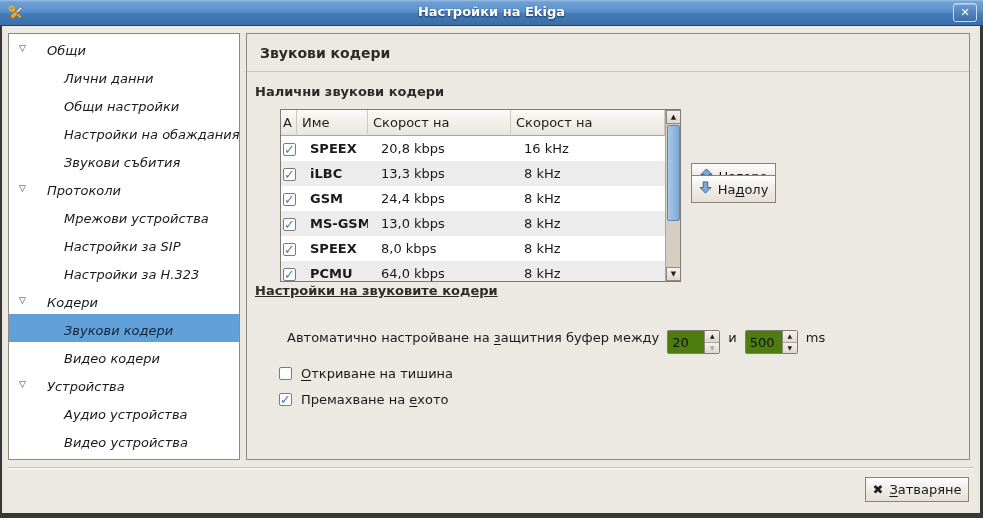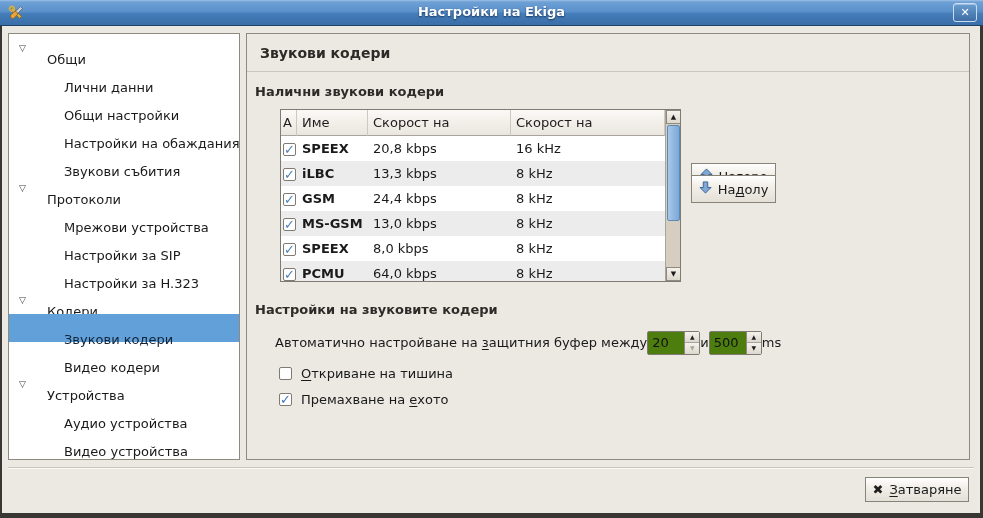--- a/index.html
+++ b/index.html
@@ -20,44 +20,44 @@
     color:#fff; font-weight:bold; font-size:11px; text-align:center; line-height:17px; cursor:default;
     box-shadow:inset 0 1px 0 rgba(255,255,255,.35); }
 
   .body { position:absolute; top:26px; left:2px; width:978px; height:487px; background:#ece9e3; }
 
   
   .sidebar { position:absolute; left:6px; top:7px; width:232px; height:427px;
     background:#fff; border:1px solid #8e8a80; overflow:hidden; }
   .tree-row { position:relative; height:28px; line-height:28px; white-space:nowrap; }
   .tree-row .expander { position:absolute; left:10px; top:0; font-size:9px; color:#3c3c3a; }
-  .tree-row .lbl { position:absolute; top:12px; }
+  .tree-row .lbl { position:absolute; top:3px;font-style:italic; }
   .tree-row.parent .lbl { left:38px; }
   .tree-row.child  .lbl { left:55px; }
   .tree-row.selected { background:#61a0d9; }
   .tree-row.selected .lbl { color:#10243a; }
 
   
   .main { position:absolute; left:244px; top:7px; width:724px; height:427px;
     background:#ece9e3; border:1px solid #8e8a80; }
   .page-title { position:absolute; top:0; left:0; right:0; height:38px; line-height:38px;
     padding-left:13px; font-weight:bold; font-size:14px; color:#2d2b27; border-bottom:1px solid #c9c5bd; }
   .section-heading { position:absolute; left:8px; font-weight:bold; color:#2d2b27; }
   .h-codecs { top:50px; }
-  .h-settings { top:268px; }
+  .h-settings { top:249px;text-decoration:underline; }
 
   
   .codec-table { position:absolute; left:33px; top:75px; width:401px; height:173px;
     background:#fff; border:1px solid #7f7b73; overflow:hidden; }
   .thead { display:flex; height:26px; }
   .th { background:linear-gradient(#fbf9f6,#eae6df); border-right:1px solid #cdc9c1;
     border-bottom:1px solid #a8a49c; line-height:25px; padding-left:5px; color:#1c1c1c; overflow:hidden; }
   .trow { display:flex; height:25px; align-items:center; background:#fff; }
   .trow.alt { background:#ececec; }
-  .td { padding-left:5px; overflow:hidden; white-space:nowrap; }
+  .td { padding-left:13px; overflow:hidden; white-space:nowrap; }
   .col-a   { width:16px; flex:none; padding-left:2px; }
   .col-name{ width:71px; flex:none; }
   .col-bw  { width:143px; flex:none; }
   .col-clk { flex:1; }
   .td.col-name { font-weight:bold; }
 
   .checkbox { display:inline-block; width:13px; height:13px; background:#fff;
     border:1px solid #7f7b73; border-radius:2px; position:relative; vertical-align:middle; }
   .checkbox.checked::after { content:"✓"; position:absolute; left:0px; top:-2px;
     font-size:13px; font-weight:bold; color:#4a80b6; }
@@ -74,21 +74,21 @@
     background:linear-gradient(90deg,#a9c8e8,#7ba8d8); border:1px solid #5e89b5; border-radius:2px; }
 
   
   .gtk-btn { background:linear-gradient(#ffffff,#f2efe9 40%,#e4e0d7); border:1px solid #878378;
     border-radius:0; display:flex; align-items:center; justify-content:center; gap:6px;
     font-size:13px; color:#1a1a1a; cursor:default; }
   .btn-up   { position:absolute; left:444px; top:129px; width:85px; height:26px; }
   .btn-down { position:absolute; left:444px; top:141px; width:85px; height:28px; }
 
   
-  .jitter-row { position:absolute; left:28px; top:296px; height:25px; display:flex; align-items:center; }
+  .jitter-row { position:absolute; left:40px; top:296px; height:25px; display:flex; gap:8px; }
   .spinbox { display:flex; height:24px; border:1px solid #7f7b73; background:#fff; border-radius:2px; }
   .spin-input { width:36px; border:none; outline:none; font:13px "DejaVu Sans",sans-serif; padding-left:4px; background:#4d7c0f; color:#111; }
   .spin-steppers { width:15px; display:flex; flex-direction:column; border-left:1px solid #8e8a80; }
   .spin-btn { flex:1; background:linear-gradient(#f5f2ec,#ddd8ce); font-size:6px; line-height:10px;
     text-align:center; color:#1c1c1c; }
   .spin-btn + .spin-btn { border-top:1px solid #a8a49c; }
   .spin-btn.disabled { color:#a9a59d; }
 
   .check-row { position:absolute; left:32px; height:18px; display:flex; align-items:center; gap:9px; }
   .row-silence { top:330px; }

